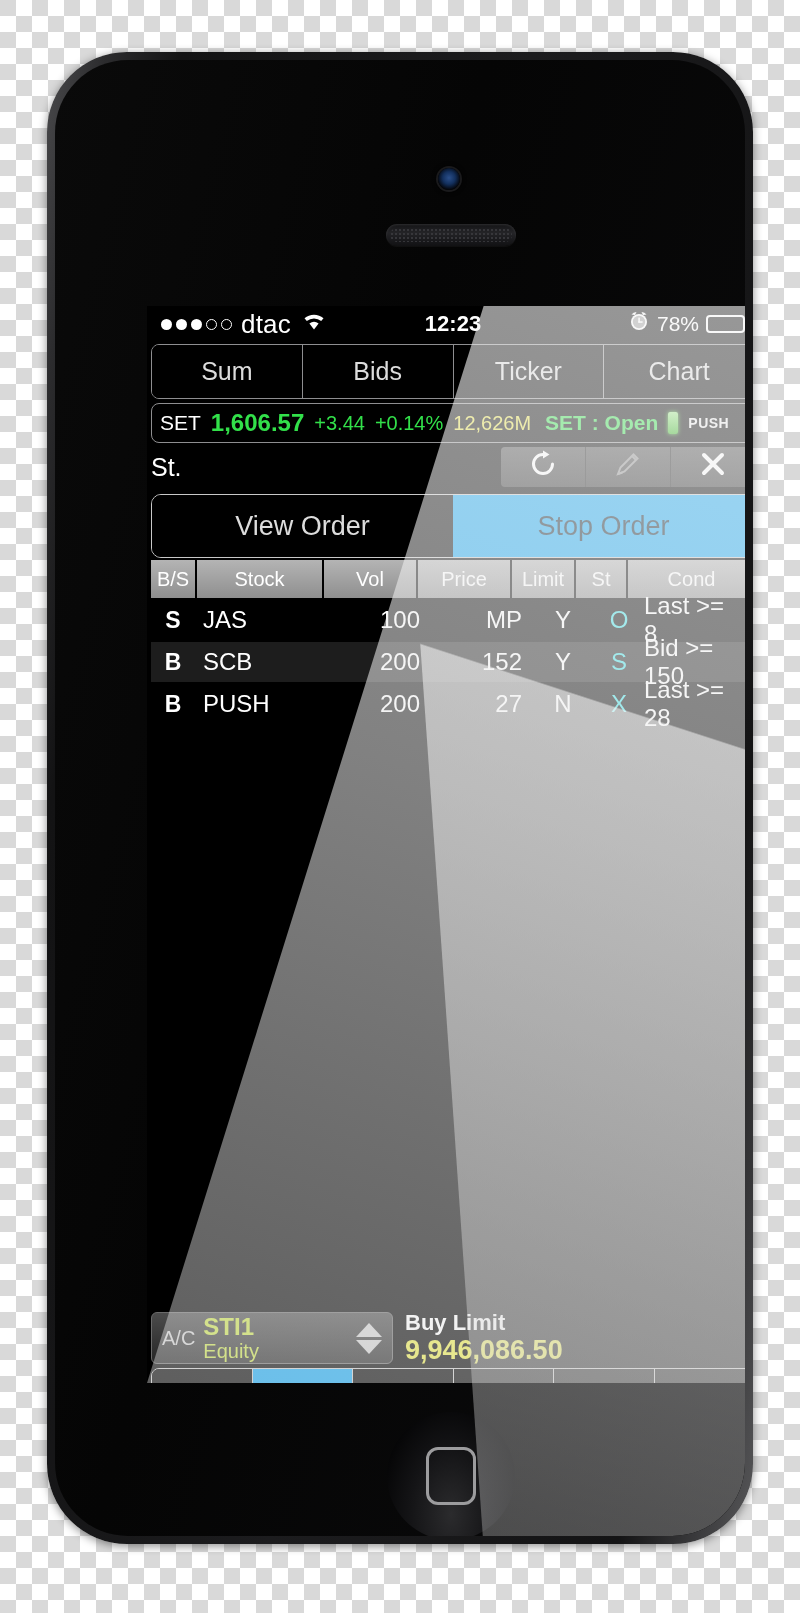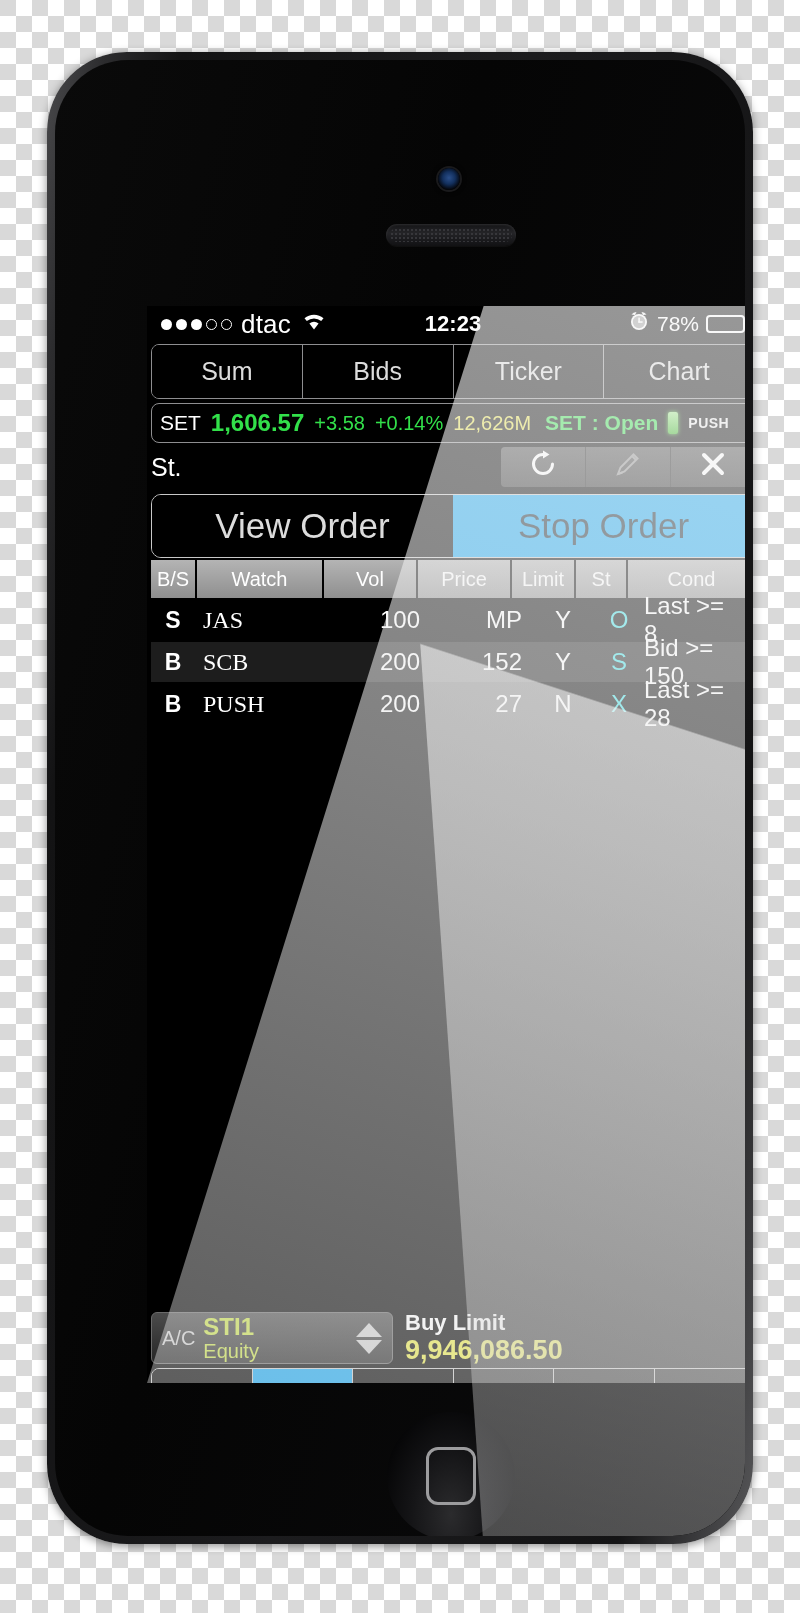--- a/index.html
+++ b/index.html
@@ -120,21 +120,21 @@
   .tool-btn{
     width:84px;display:flex;align-items:center;justify-content:center;
     background:linear-gradient(180deg,#4a4a4a,#303030);
     border-right:1px solid #1e1e1e;color:#fff;font-size:26px;
   }
   .tool-btn:last-child{border-right:none;}
   .tool-btn.dim{color:#8a8a8a;}
 
   
   #order-tabs{display:flex;height:62px;margin:6px 4px 0 4px;border:1px solid #c8c8c8;border-radius:10px;overflow:hidden;}
-  #order-tabs .ot{flex:1;display:flex;align-items:center;justify-content:center;font-size:35px;}
+  #order-tabs .ot{flex:1;display:flex;align-items:center;justify-content:center;font-size:27px;}
   #order-tabs .ot.inactive{background:#000;color:#dcdcdc;}
   #order-tabs .ot.active{background:#15a6f0;color:#0d1f2b;}
 
   
   #tbl-head{display:flex;height:38px;margin:2px 4px 0 4px;}
   #tbl-head .th{
     display:flex;align-items:center;justify-content:center;
     background:linear-gradient(180deg,#b4b4b4,#8f8f8f);
     color:#fff;font-size:20px;border-right:2px solid #000;
   }
@@ -145,21 +145,21 @@
   .c-price{flex:0 0 92px;}
   .c-limit{flex:0 0 62px;}
   .c-st{flex:0 0 50px;}
   .c-cond{flex:1;}
 
   .trow{display:flex;height:40px;margin:2px 4px 0 4px;align-items:center;}
   .trow.odd{background:#000;}
   .trow.even{background:#1d1d1d;}
   .trow .td{display:flex;align-items:center;font-size:24px;color:#fff;}
   .trow .td.c-bs{justify-content:center;font-size:23px;}
-  .trow .td.c-stock{justify-content:flex-start;padding-left:8px;font-family:Liberation Serif, serif;}
+  .trow .td.c-stock{justify-content:flex-start;padding-left:8px;}
   .trow .td.c-vol,.trow .td.c-price{justify-content:flex-end;padding-right:10px;}
   .trow .td.c-limit{justify-content:center;}
   .trow .td.c-st{justify-content:center;color:#3de3e8;}
   .trow .td.c-cond{justify-content:flex-end;padding-right:12px;}
   .bs-s{color:#ef3b3b;font-weight:bold;}
   .bs-b{color:#35e04a;font-weight:bold;}
 
   
   #acct-bar{display:flex;align-items:center;height:52px;margin:0 4px 0 4px;}
   #acct-box{
@@ -247,21 +247,21 @@
       <div id="top-tabs">
         <div class="tt">Sum</div>
         <div class="tt">Bids</div>
         <div class="tt">Ticker</div>
         <div class="tt">Chart</div>
       </div>
 
       <div id="set-bar">
         <span class="lbl">SET</span>
         <span class="idx">1,606.57</span>
-        <span class="chg">+3.58</span>
+        <span class="chg">+3.44</span>
         <span class="pct">+0.14%</span>
         <span class="vol">12,626M</span>
         <span class="status">SET : Open</span>
         <span id="push-led"></span>
         <span id="push-badge">PUSH</span>
       </div>
 
       <div id="filter-row">
         <span id="st-label">St.</span>
         <div id="tool-group">
@@ -292,21 +292,21 @@
         </div>
       </div>
 
       <div id="order-tabs">
         <div class="ot inactive">View Order</div>
         <div class="ot active">Stop Order</div>
       </div>
 
       <div id="tbl-head">
         <div class="th c-bs">B/S</div>
-        <div class="th c-stock">Watch</div>
+        <div class="th c-stock">Stock</div>
         <div class="th c-vol">Vol</div>
         <div class="th c-price">Price</div>
         <div class="th c-limit">Limit</div>
         <div class="th c-st">St</div>
         <div class="th c-cond">Cond</div>
       </div>
 
       <div class="trow odd">
         <div class="td c-bs bs-s">S</div>
         <div class="td c-stock">JAS</div>

